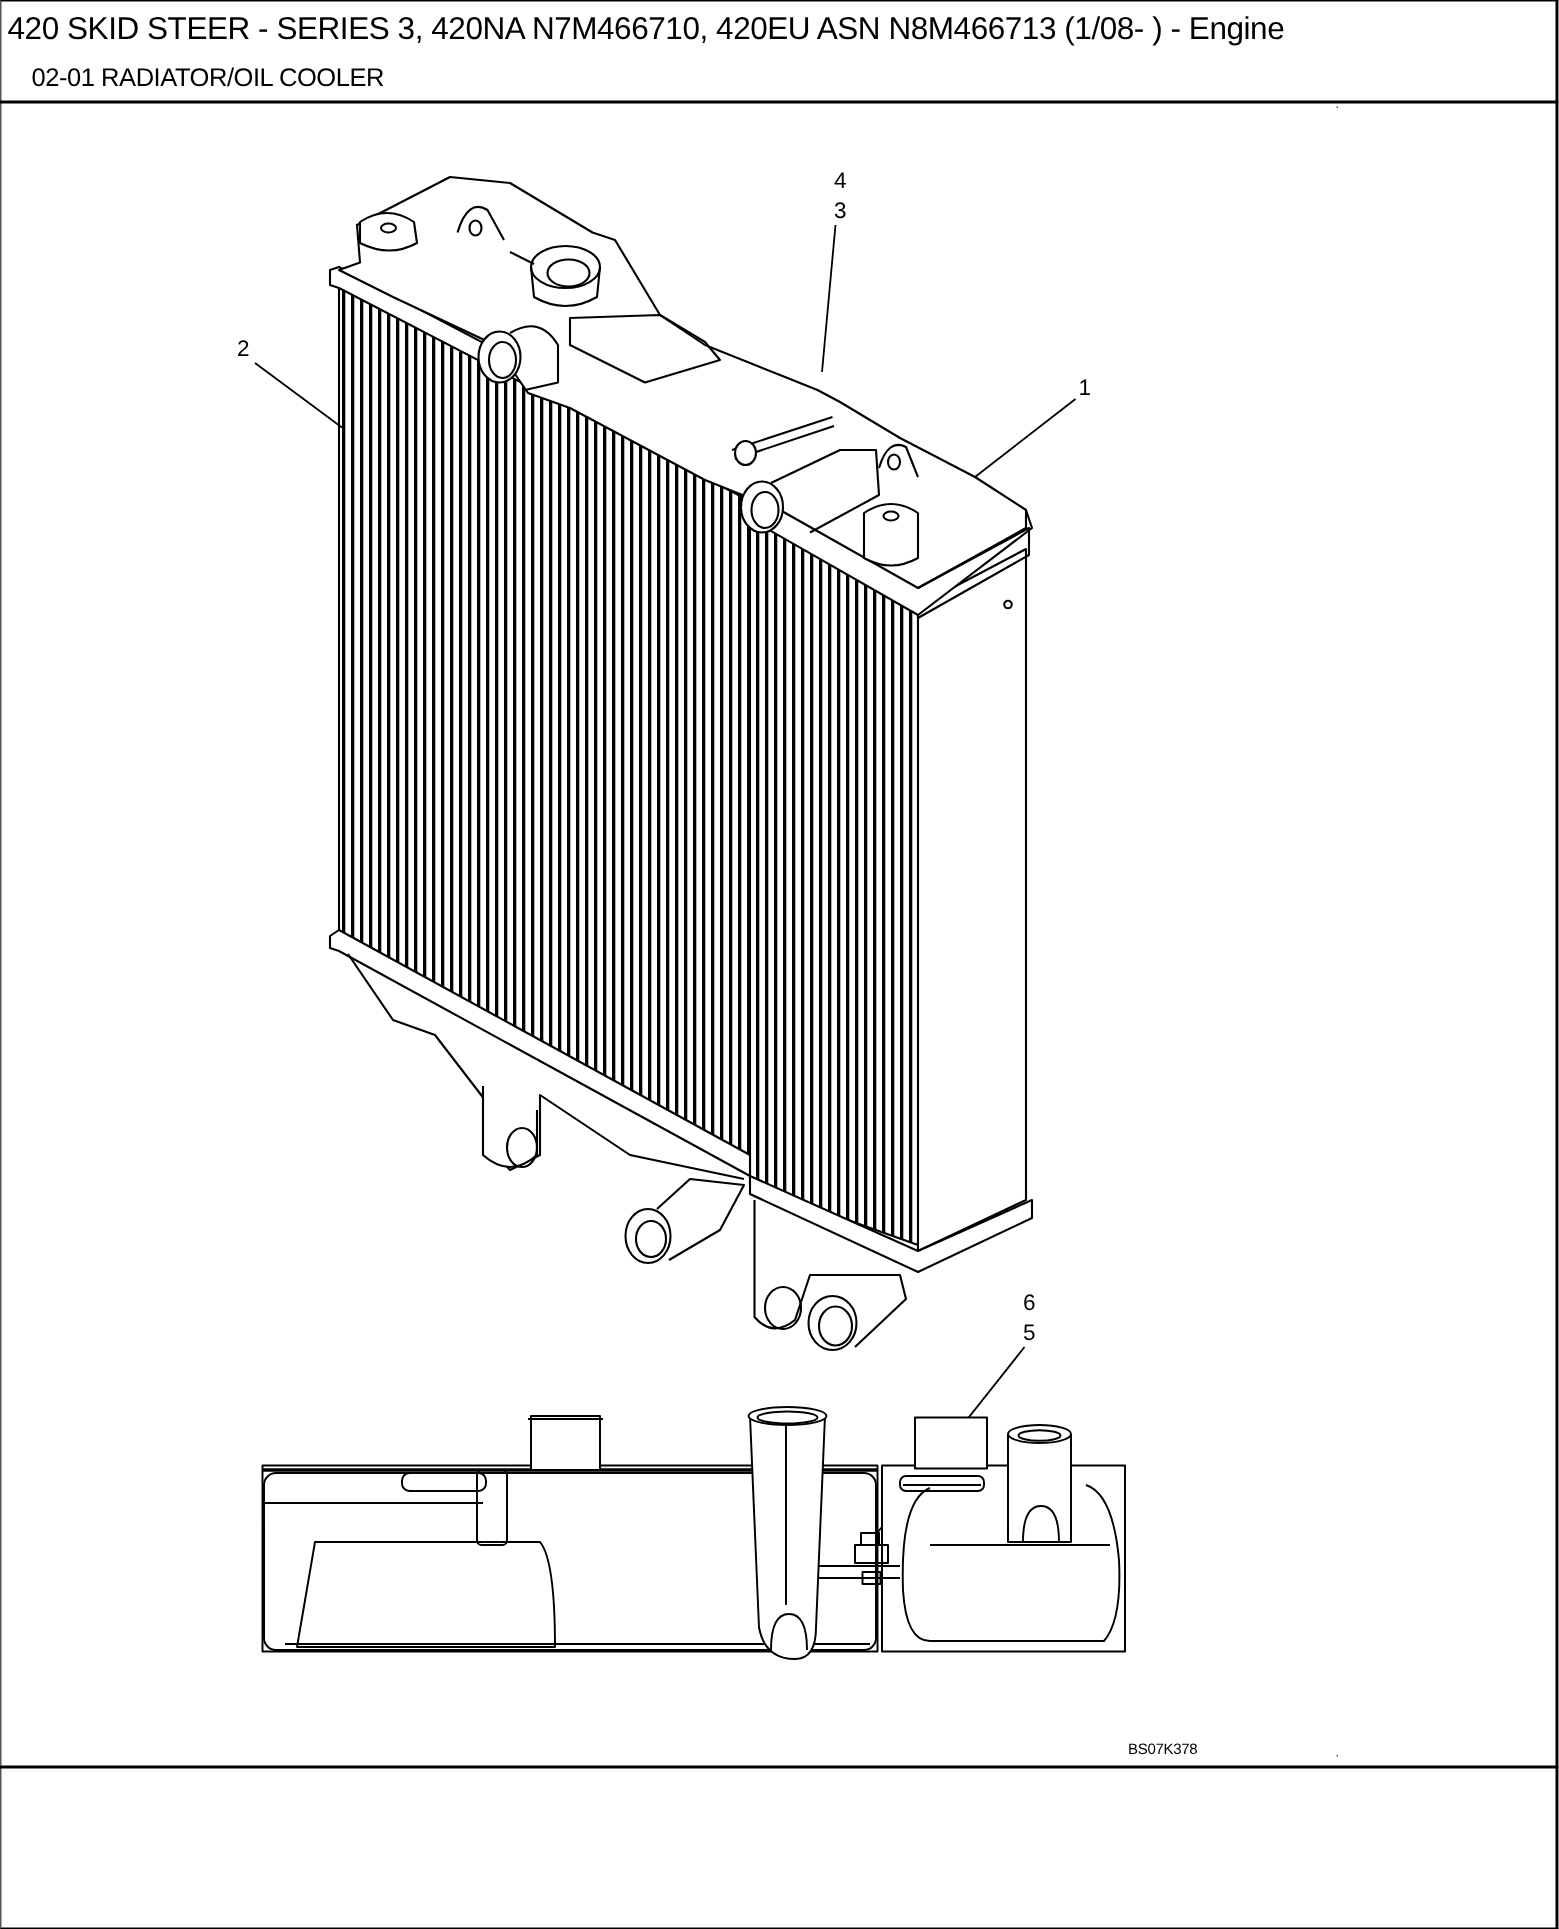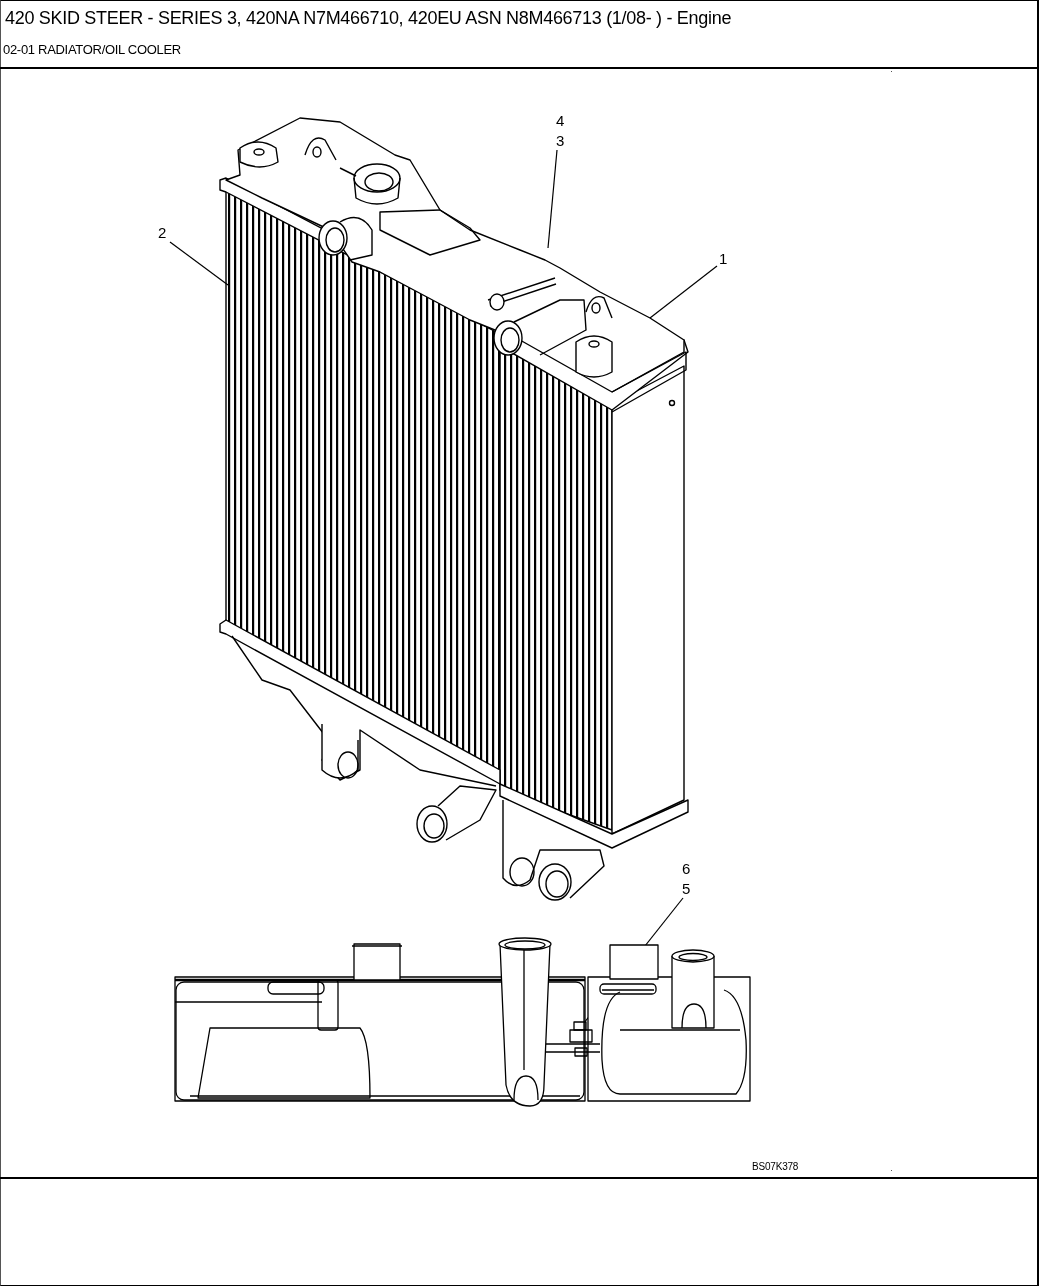--- a/index.html
+++ b/index.html
@@ -1,21 +1,21 @@
 <!DOCTYPE html>
 <html><head>
 <meta charset="utf-8">
 <style>
   html, body { margin:0; padding:0; background:#ffffff; }
   body { width:1039px; height:1286px; position:relative; overflow:hidden;
          font-family:"Liberation Sans", sans-serif; color:#000; }
   .frame { position:absolute; left:0; top:0; width:1037px; height:1284px;
            border:1px solid #000; border-left:1px solid #555; }
-  .hdr-title { position:absolute; left:5px; top:8px; font-size:18px; letter-spacing:-0.3px; white-space:nowrap; }
-  .hdr-sub { position:absolute; left:3px; top:42px; font-size:13px; letter-spacing:-0.3px; white-space:nowrap; }
+  .hdr-title { position:absolute; left:5px; top:8px; font-size:21px; letter-spacing:-0.3px; white-space:nowrap; }
+  .hdr-sub { position:absolute; left:21px; top:42px; font-size:17px; letter-spacing:-0.3px; white-space:nowrap; }
   .hline1 { position:absolute; left:0; top:67px; width:1039px; height:1.5px; background:#000; }
   .hline2 { position:absolute; left:0; top:1177px; width:1039px; height:1.5px; background:#000; }
   .rline { position:absolute; left:1037px; top:0; width:2px; height:1286px; background:#000; }
   .drawing { position:absolute; left:0; top:68px; width:1037px; height:1109px; }
   .callout { position:absolute; font-size:15px; line-height:15px; }
   .figid { position:absolute; left:752px; top:1161px; font-size:10px; letter-spacing:-0.2px; }
   .dot { position:absolute; width:1px; height:1px; background:#555; }
 </style>
 </head>
 <body>

